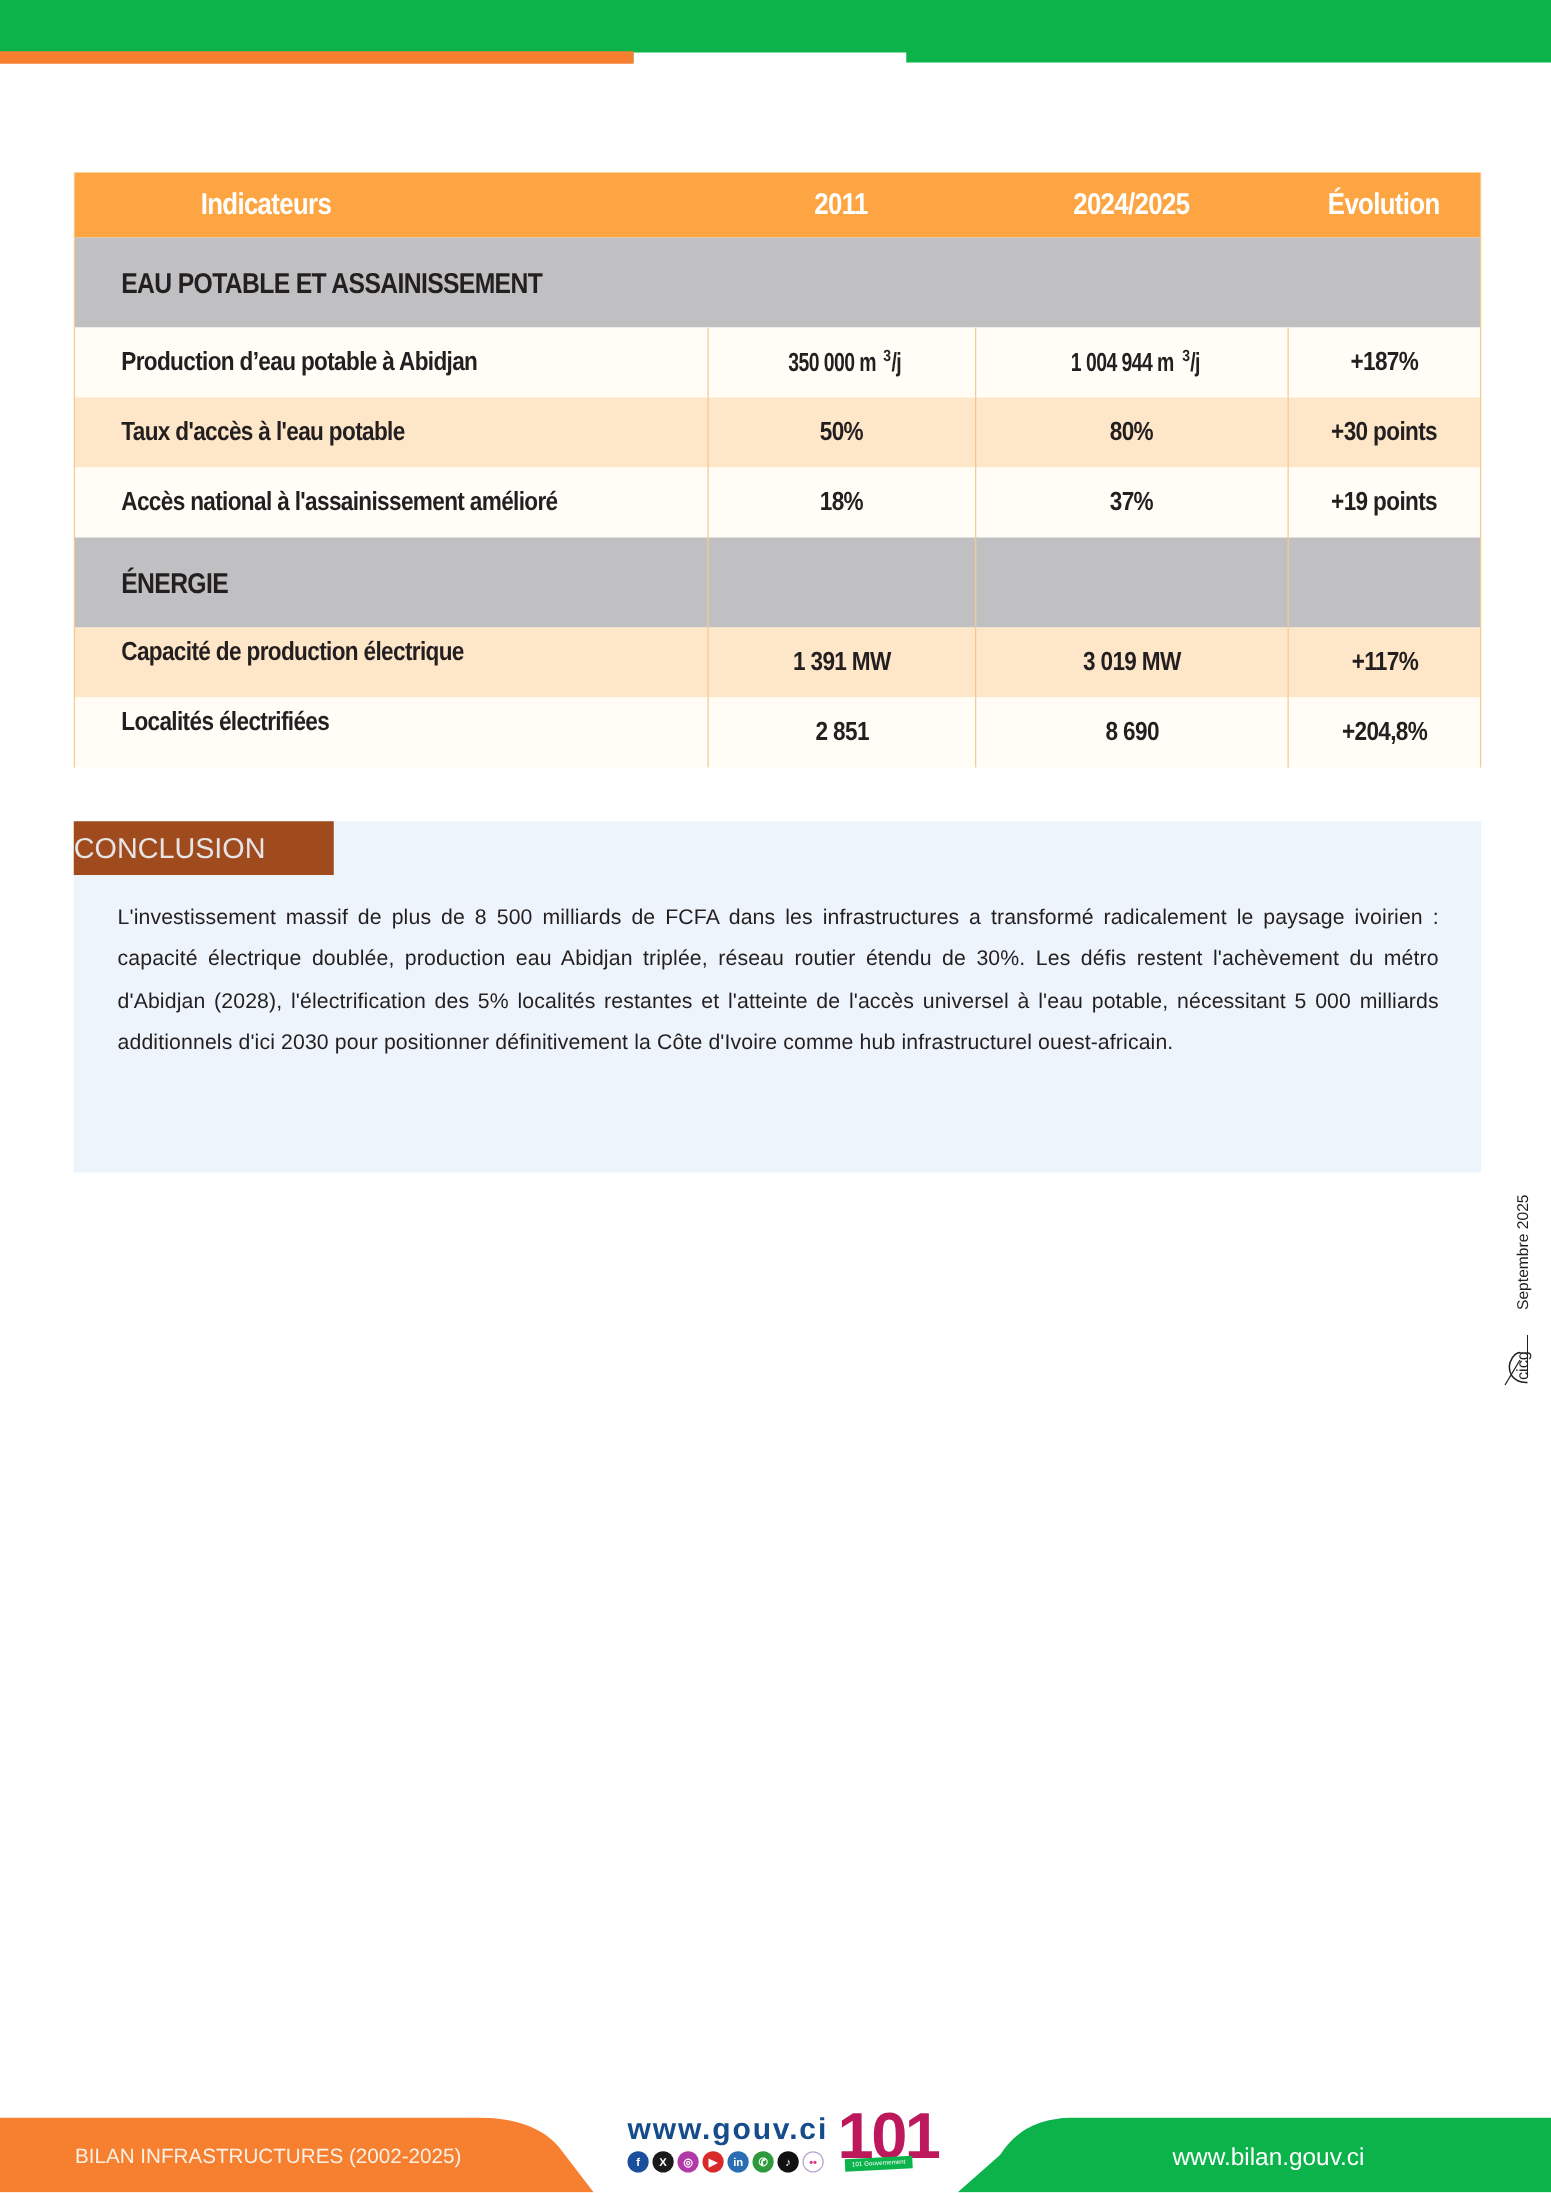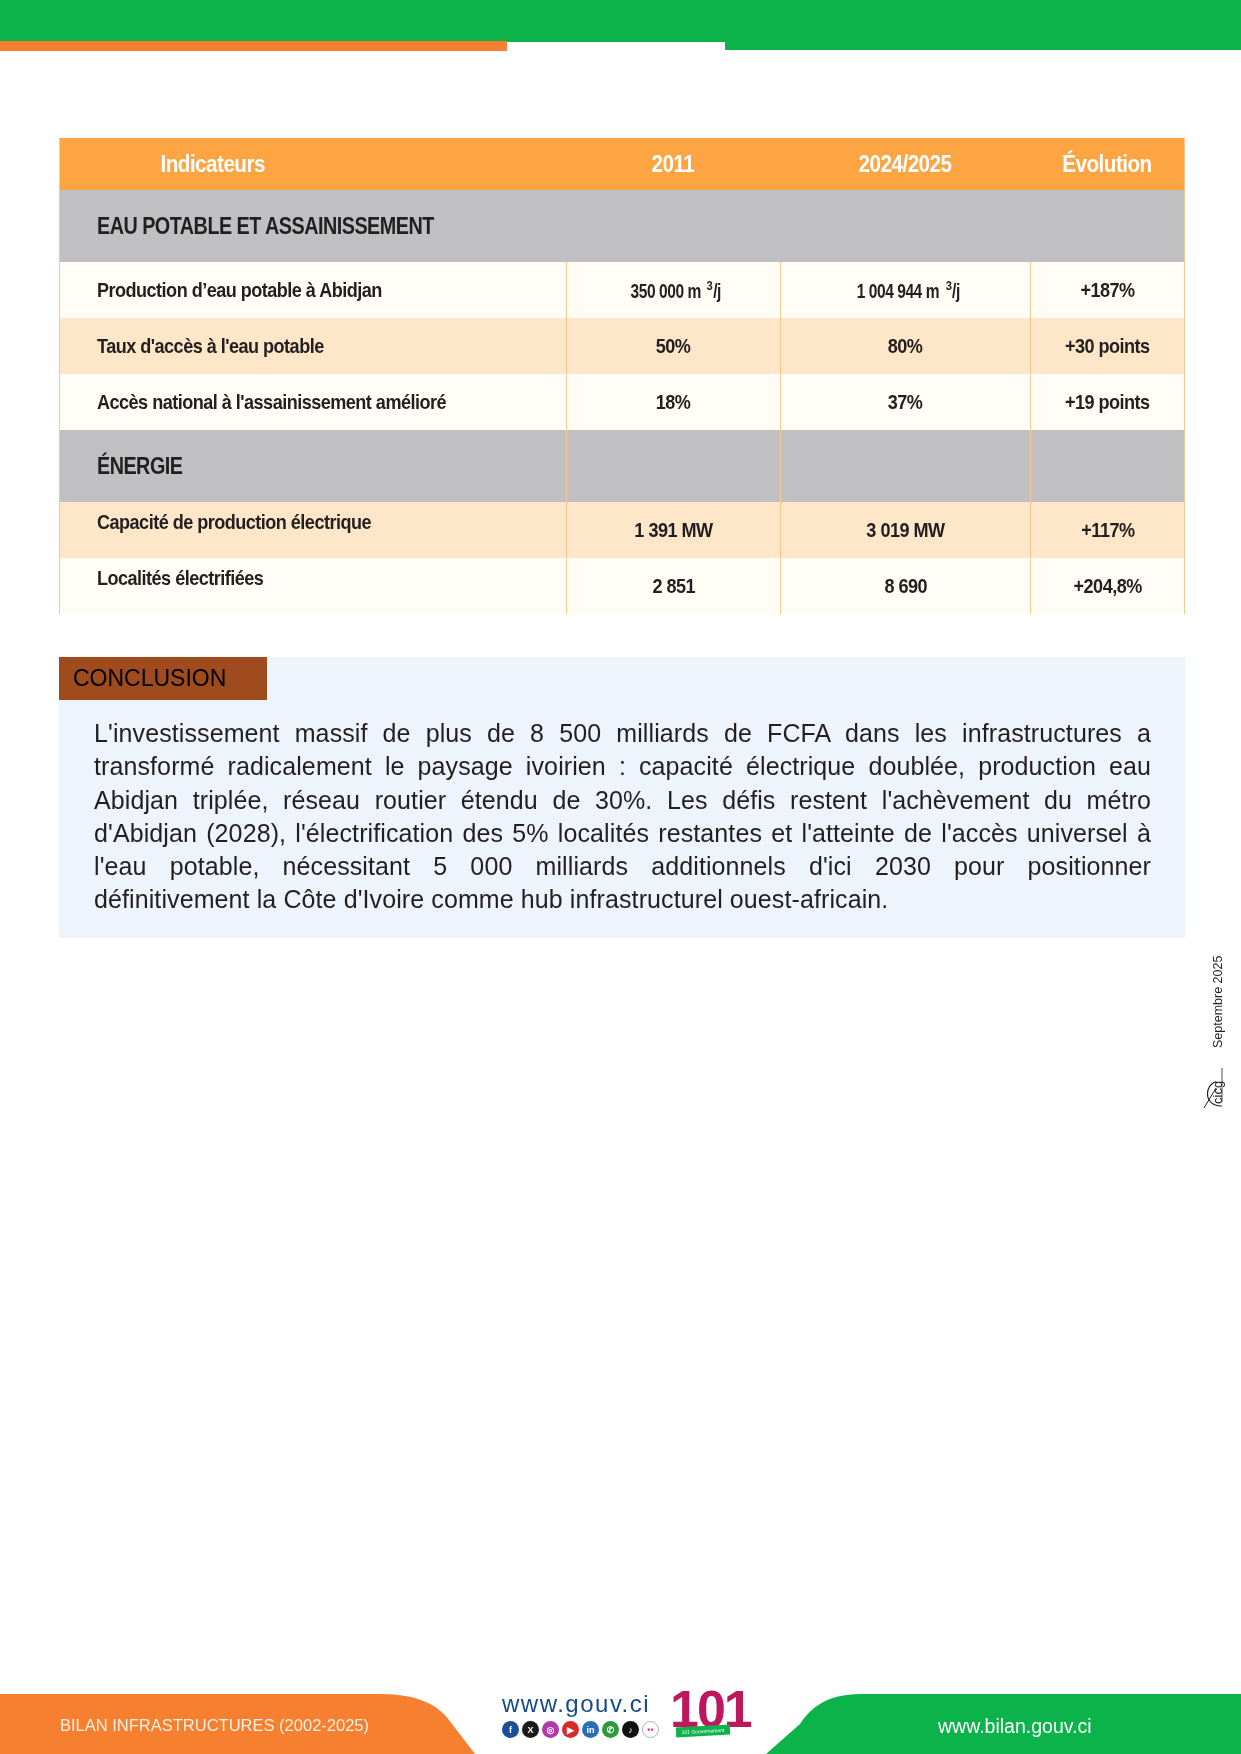--- a/index.html
+++ b/index.html
@@ -29,32 +29,32 @@
   .drow .c1, .drow .c2, .drow .c3 { border-left: 1px solid #f6c992; }
   .light { background: #fffdf5; }
   .peach { background: #fee6c9; }
   .top-align .c0 { align-items: flex-start; padding-top: 8px; }
   .drow .c0 span, .section .c0 span { display: inline-block; transform: scaleX(0.86); transform-origin: left center; white-space: nowrap; }
   .drow .c1 span, .drow .c2 span, .drow .c3 span, .thead span { display: inline-block; transform: scaleX(0.86); white-space: nowrap; }
   sup { font-size: 13px; vertical-align: 8px; }
 
   
   .conclusion { position: absolute; left: 59px; top: 657px; width: 1126px; height: 281px; background: #edf4fb; }
-  .conclusion-label { position: absolute; left: 0; top: 0; width: 208px; height: 43px; background: #a04b1e; color: #000000; font-size: 23px; padding-left: 14px; line-height: 43px; }
-  .conclusion-text { position: absolute; left: 35px; top: 60px; width: 1057px; font-size: 25px; line-height: 33.3px; text-align: justify; color: #231f20; letter-spacing: 0.1px; }
+  .conclusion-label { position: absolute; left: 0; top: 0; width: 208px; height: 43px; background: #a04b1e; color: #e5e5e5; font-size: 23px; line-height: 43px; }
+  .conclusion-text { position: absolute; left: 35px; top: 60px; width: 1057px; font-size: 17px; line-height: 33.3px; text-align: justify; color: #231f20; letter-spacing: 0.1px; }
   .side-text { position: absolute; left: 1211px; top: 1048px; transform: rotate(-90deg); transform-origin: left top; font-size: 12.5px; color: #231f20; white-space: nowrap; }
   .side-logo { position: absolute; left: 1200px; top: 1060px; width: 30px; height: 52px; }
 
   
   .footer-orange { position: absolute; left: 0; top: 1694px; width: 475px; height: 60px; }
   .footer-green { position: absolute; left: 766px; top: 1694px; width: 475px; height: 60px; }
   .footer-left-text { position: absolute; left: 60px; top: 1716px; font-size: 16.5px; color: #fbf0e4; white-space: nowrap; }
   .footer-right-text { position: absolute; left: 938px; top: 1715px; font-size: 19.5px; color: #ffffff; white-space: nowrap; }
   .footer-center { position: absolute; left: 500px; top: 1690px; width: 240px; height: 50px; }
-  .gouv-url { position: absolute; left: 2px; top: 0; font-size: 24px; font-weight: normal; color: #164c8a; letter-spacing: 1.5px; white-space: nowrap; }
+  .gouv-url { position: absolute; left: 2px; top: 0; font-size: 24px; font-weight: bold; color: #164c8a; letter-spacing: 1.5px; white-space: nowrap; }
   .socials { position: absolute; left: 2px; top: 31px; display: flex; gap: 3px; }
   .soc { width: 17px; height: 17px; border-radius: 50%; color: #fff; font-size: 9px; font-weight: bold; display: flex; align-items: center; justify-content: center; }
   .logo101 { position: absolute; left: 170px; top: 0; font-size: 52px; font-weight: bold; color: #be185d; letter-spacing: -2px; line-height: 38px; }
   .logo101-tag { position: absolute; left: 176px; top: 36px; width: 54px; height: 10px; background: #0cb34b; color: #fff; font-size: 5px; line-height: 10px; text-align: center; transform: rotate(-3deg); }
 </style>
 </head>
 <body>
 
 <div class="top-green"></div>
 <div class="top-orange"></div>

